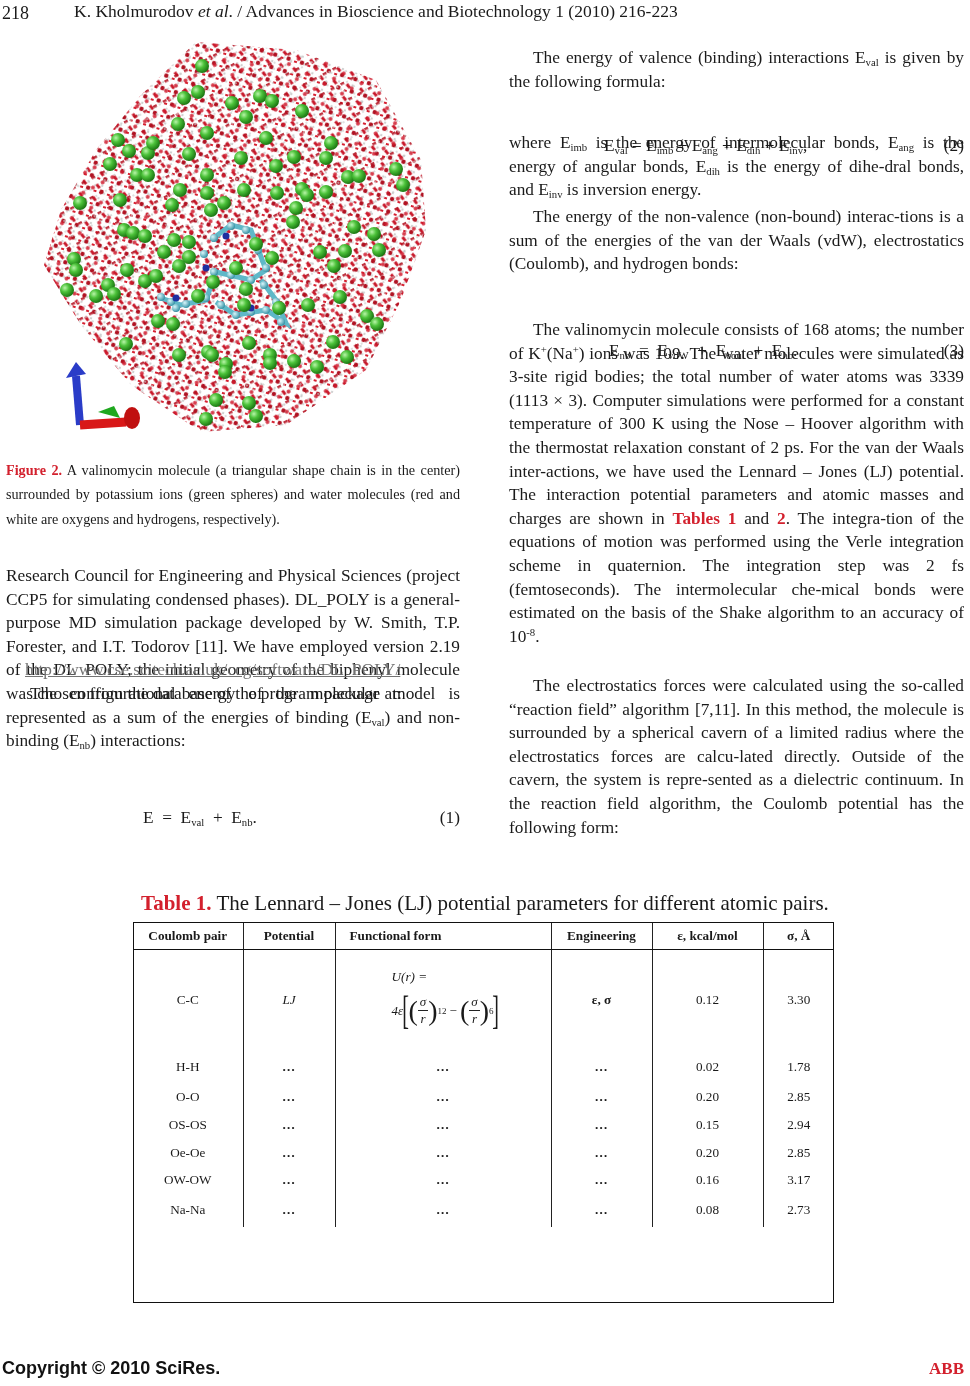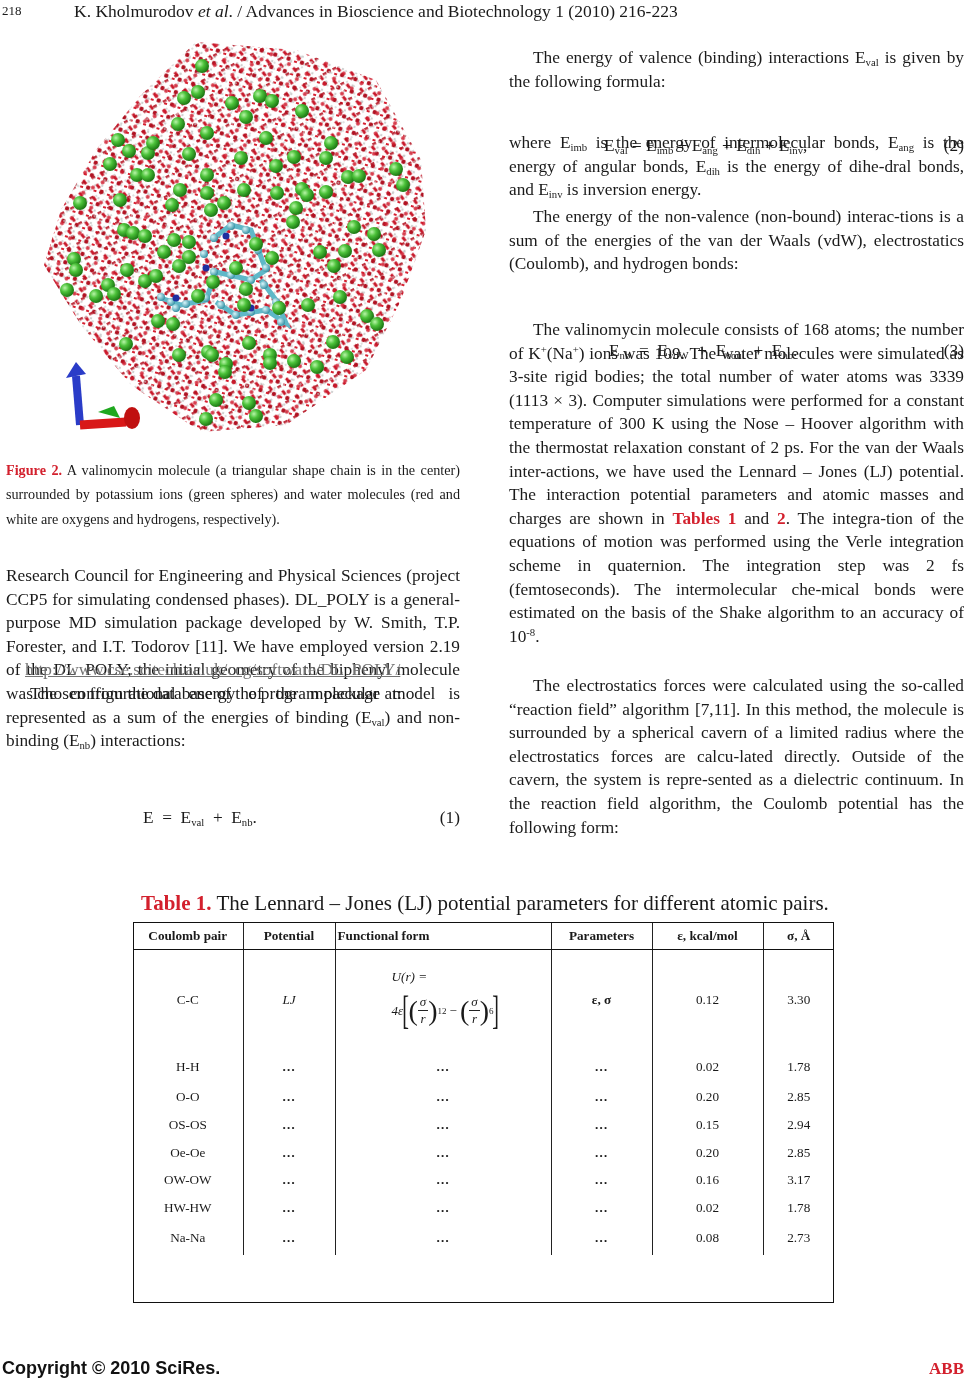--- a/index.html
+++ b/index.html
@@ -1,19 +1,19 @@
 <!DOCTYPE html>
 <html><head>
 <meta charset="utf-8">
 <style>
   html, body { margin: 0; padding: 0; background: #ffffff; }
   body { width: 970px; height: 1386px; position: relative; overflow: hidden;
          font-family: "Liberation Serif", "DejaVu Serif", serif; color: #1a1a1a; }
   .abs { position: absolute; }
-  .header-page { left: 2px; top: 3px; font-size: 13px; }
+  .header-page { left: 2px; top: 3px; font-size: 18px; }
   .header-cite { left: 74px; top: 1px; font-size: 17.5px; white-space: nowrap; }
   .header-cite i { font-style: italic; }
 
   .col-left { left: 6px; width: 454px; }
   .col-right { left: 509px; width: 455px; }
   .para { font-size: 17.3px; line-height: 23.6px; text-align: justify; margin: 0; }
   .para.indent { text-indent: 24px; }
   .caption { font-size: 14.2px; line-height: 24.3px; text-align: justify; margin: 0; }
   .red { color: #d3202d; font-weight: bold; }
   .link { color: #737373; text-decoration: underline; text-align: center; }
@@ -256,22 +256,22 @@
       <col style="width:92px">
       <col style="width:216px">
     <col style="width:101px">
       <col style="width:111px">
       <col style="width:71px">
   </colgroup>
   <thead>
     <tr>
       <th>Coulomb pair</th>
       <th>Potential</th>
-      <th style="text-align:left; padding-left:2px;">Functional form</th>
-      <th>Parameters</th>
+      <th style="text-align:left; padding-left:14px;">Functional form</th>
+      <th>Engineering</th>
       <th>ε, kcal/mol</th>
       <th>σ, Å</th>
     </tr>
   </thead>
   <tbody>
     <tr style="height:100px;">
       <td>C-C</td>
       <td><i>LJ</i></td>
       <td class="formula" style="padding-left:56px;">
         <div style="margin-bottom:6px;">U(r) =</div>
@@ -333,28 +333,20 @@
       <td>2.85</td>
     </tr>
     <tr style="height:27px;">
       <td>OW-OW</td>
       <td class="dots">…</td>
       <td class="dots">…</td>
       <td class="dots">…</td>
       <td>0.16</td>
       <td>3.17</td>
     </tr>
-    <tr style="height:28px;">
-      <td>HW-HW</td>
-      <td class="dots">…</td>
-      <td class="dots">…</td>
-      <td class="dots">…</td>
-      <td>0.02</td>
-      <td>1.78</td>
-    </tr>
     <tr style="height:33px;">
       <td>Na-Na</td>
       <td class="dots">…</td>
       <td class="dots">…</td>
       <td class="dots">…</td>
       <td>0.08</td>
       <td>2.73</td>
     </tr>
   </tbody>
 </table>

